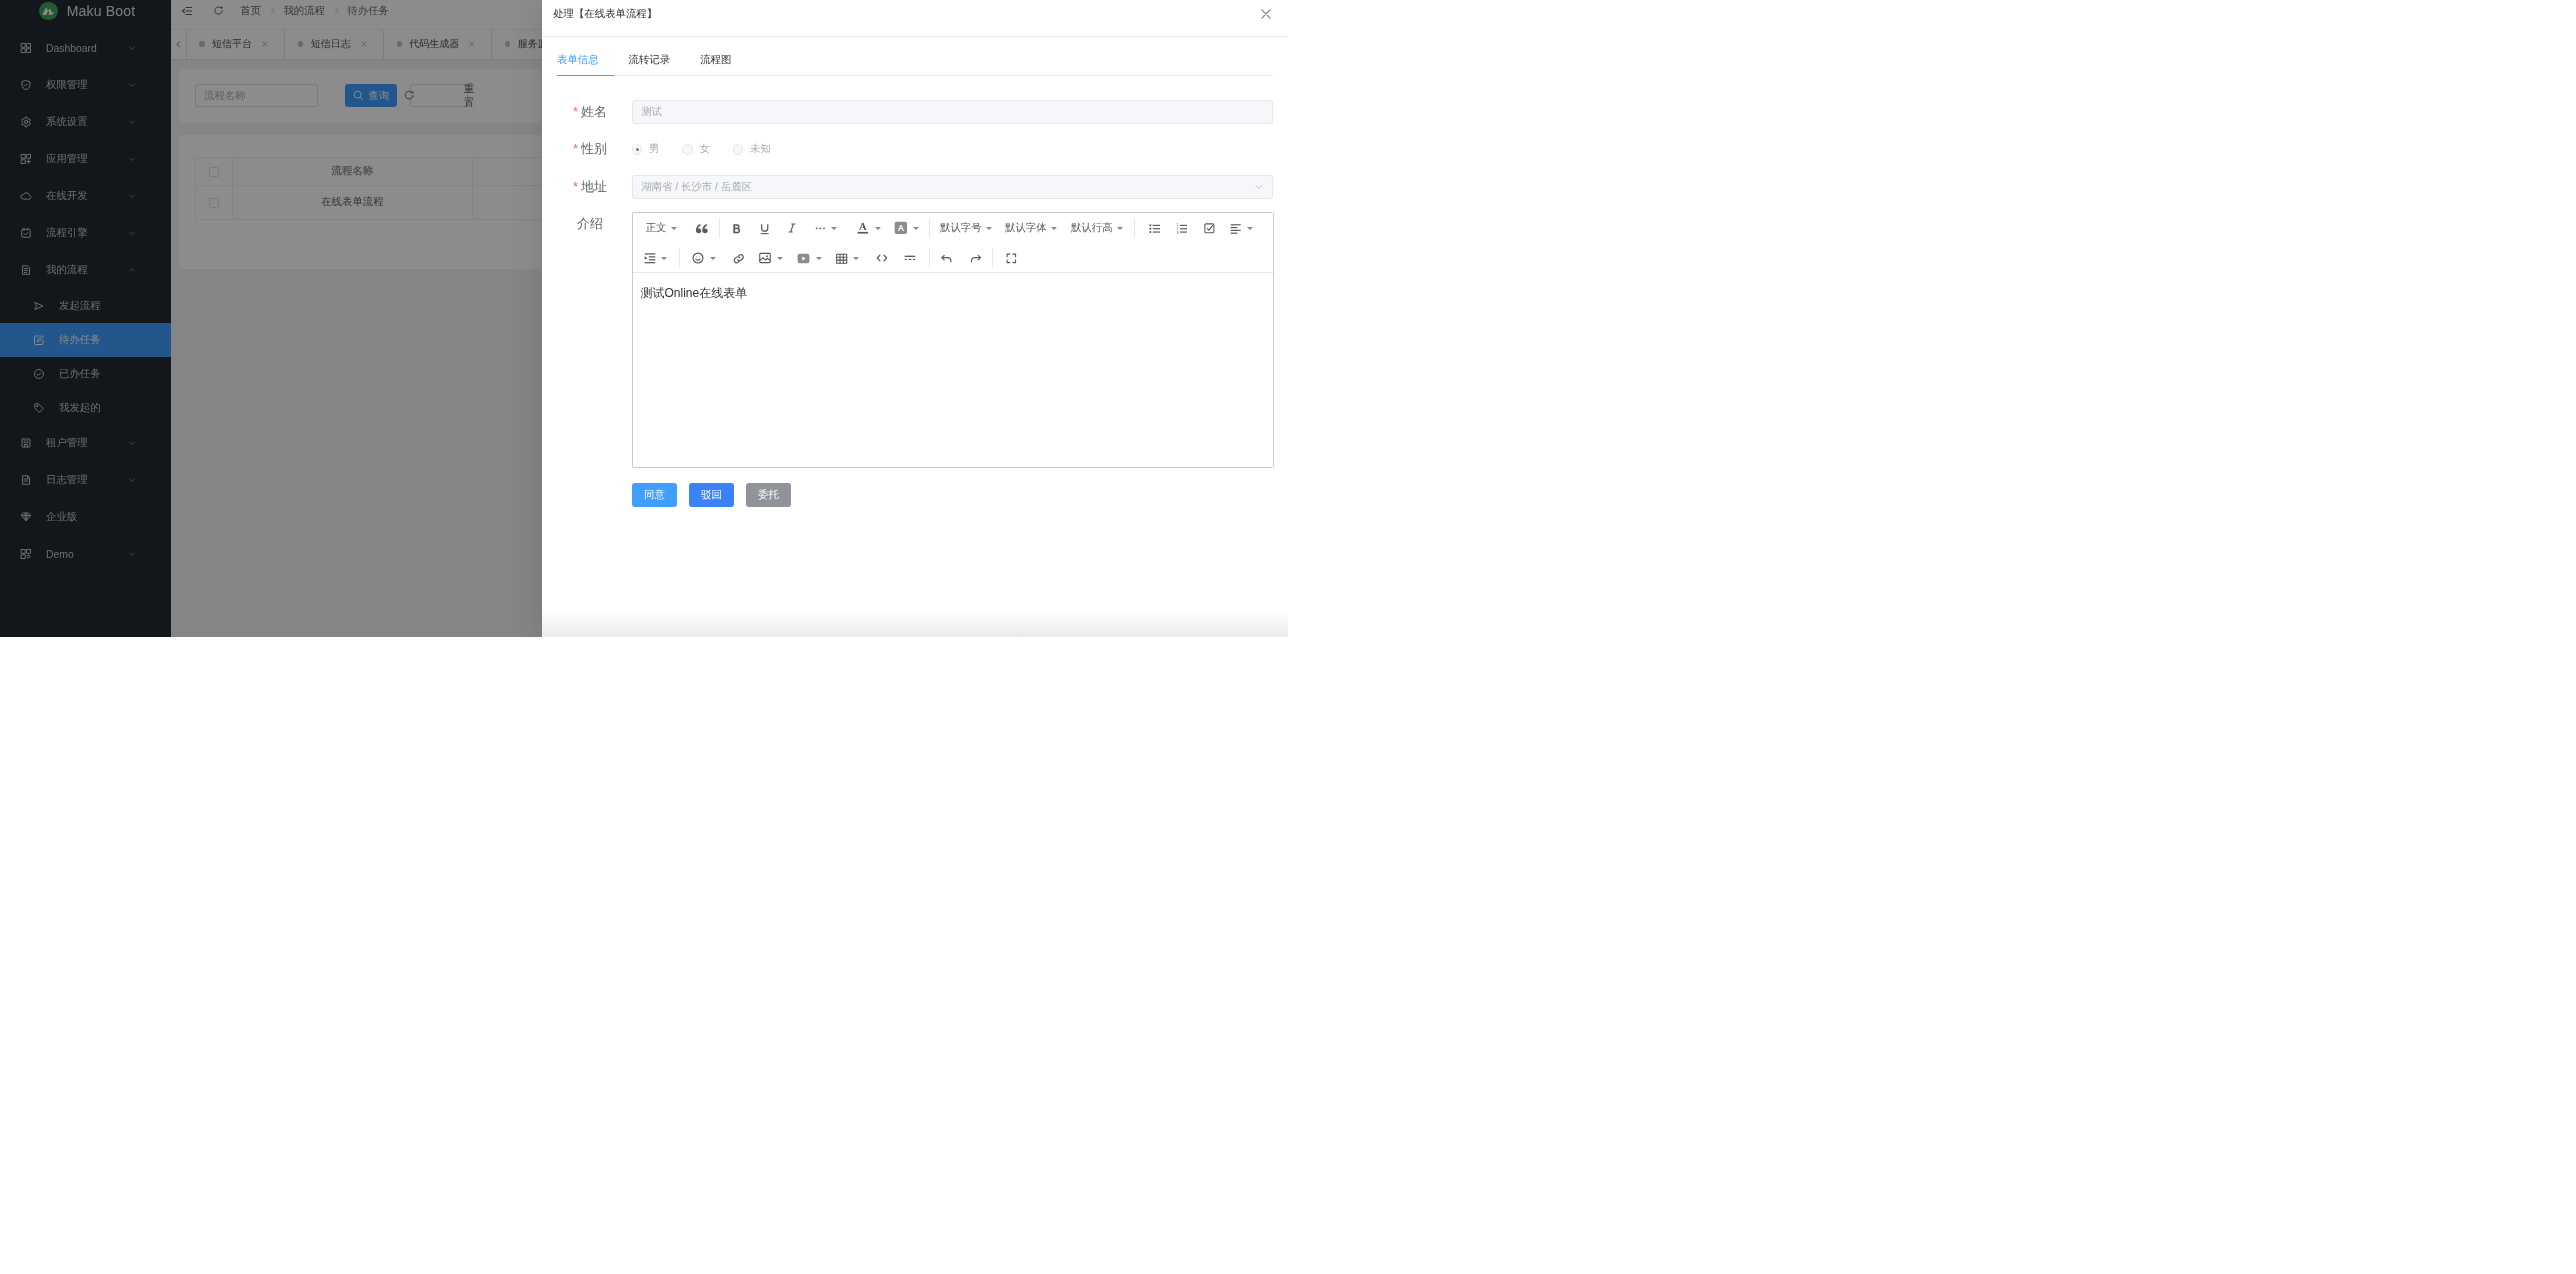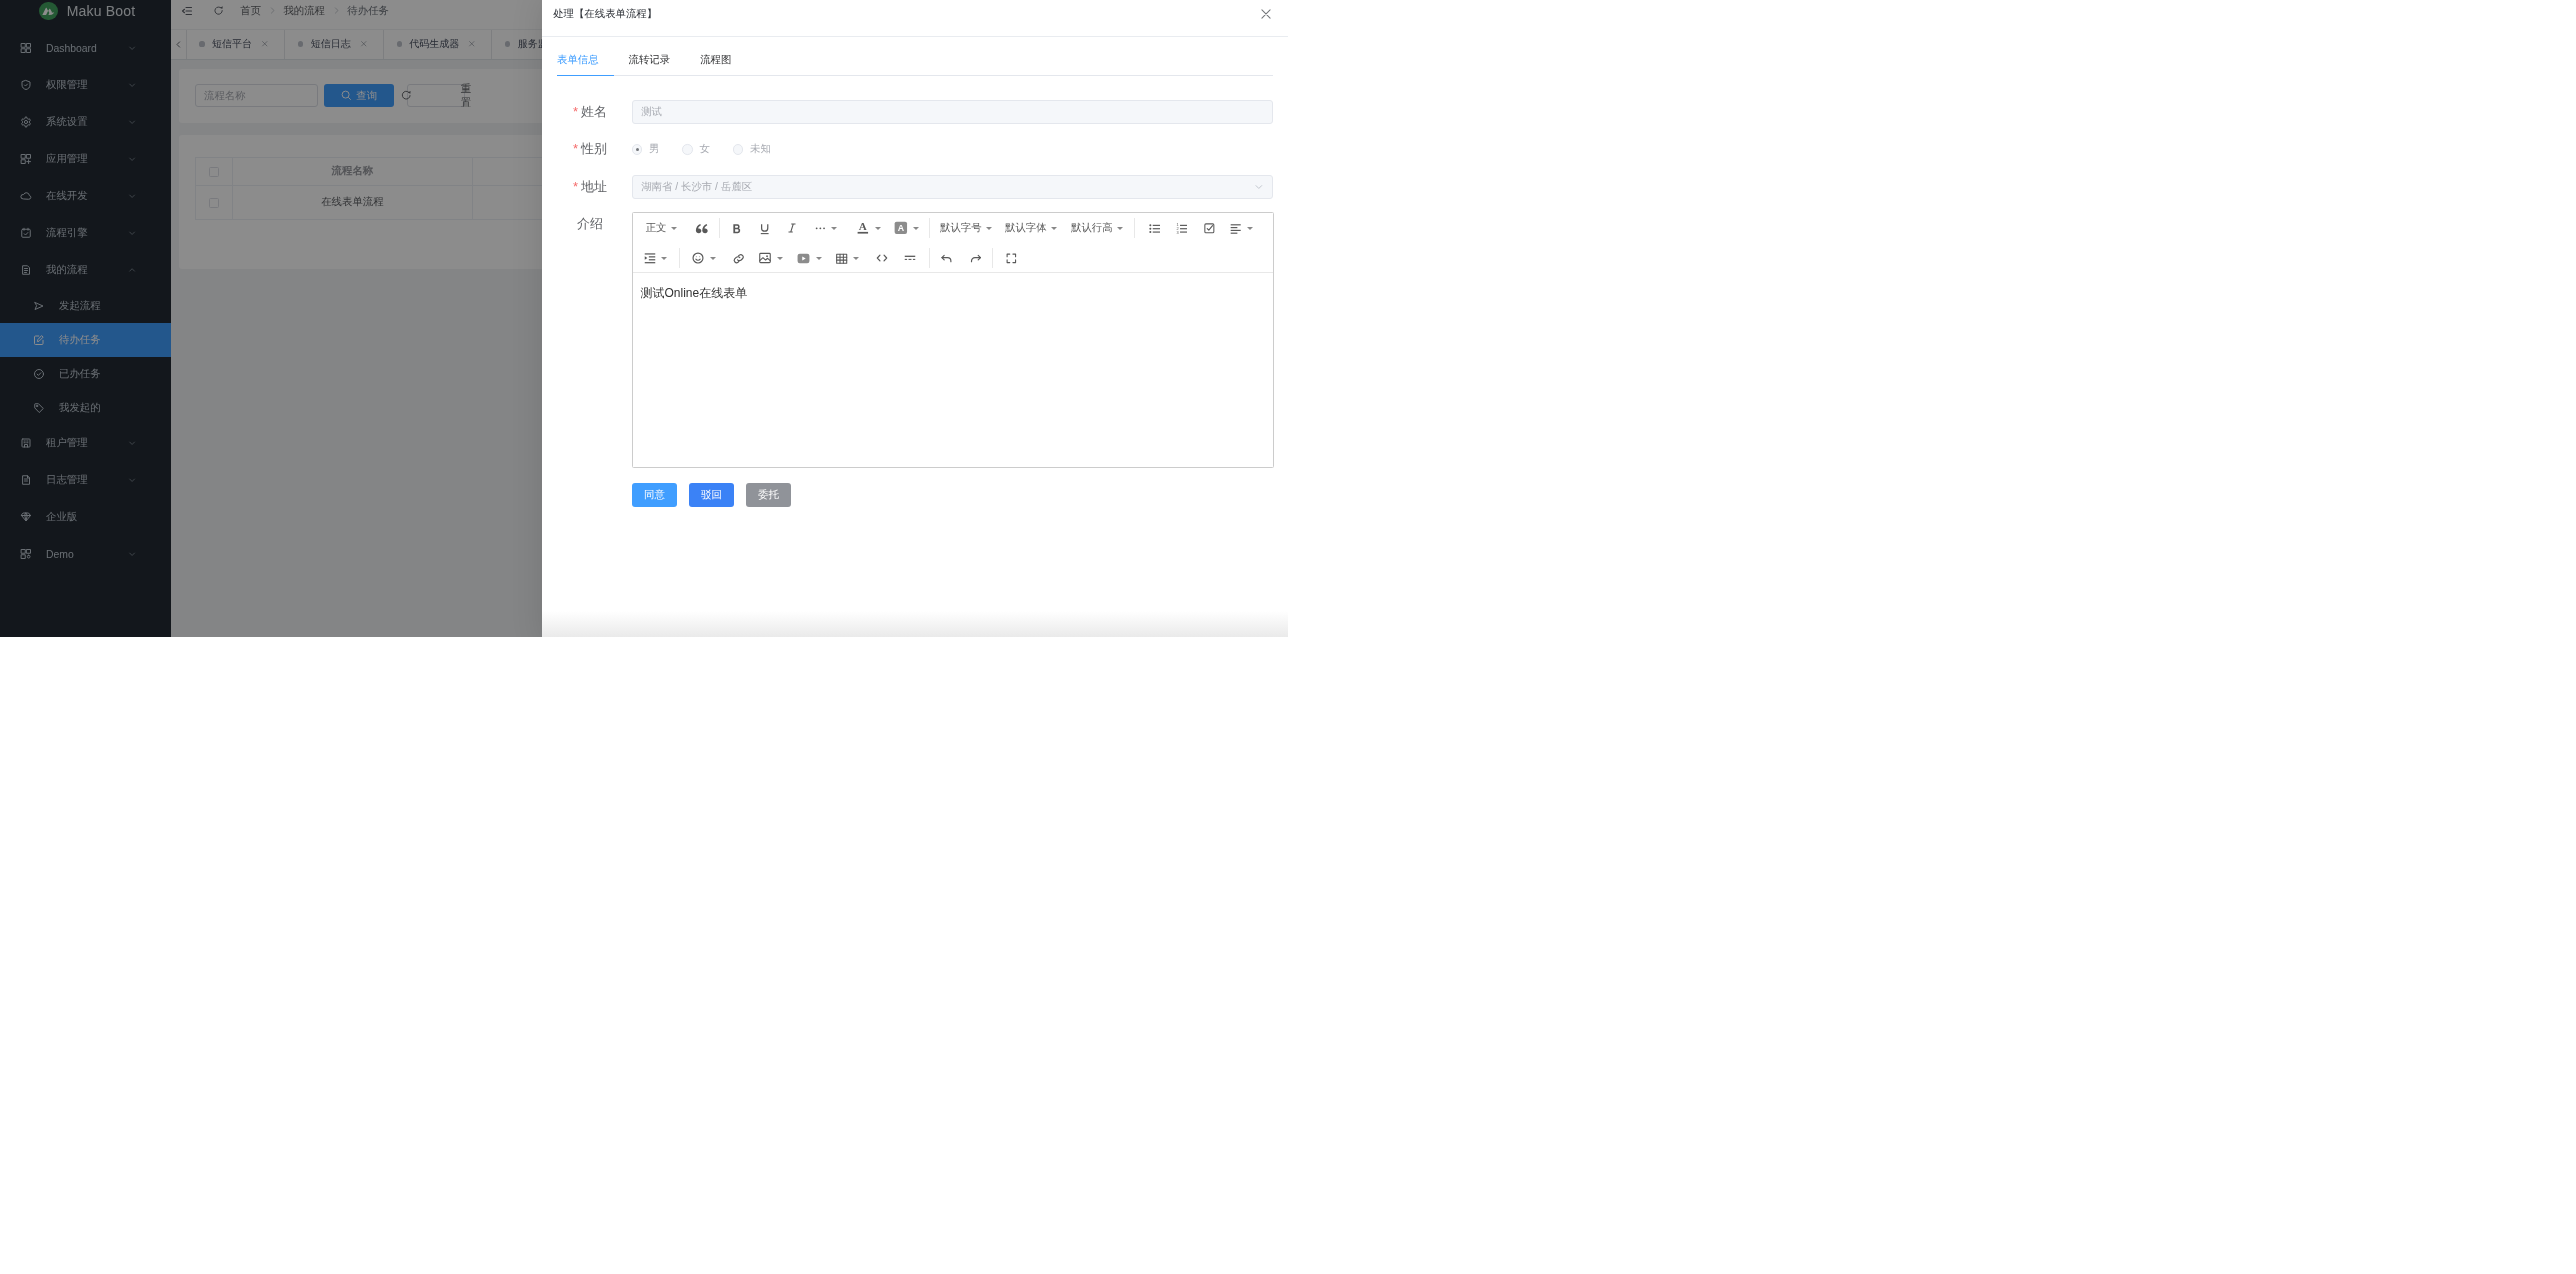--- a/index.html
+++ b/index.html
@@ -44,21 +44,21 @@
   .ptab .tclose { color:#757c87; width:7.5px; height:7.5px; display:flex; }
   .ptab .tclose svg { width:7.5px; height:7.5px; }
 
   .content { flex:1; padding:9px 7.5px 0 8.2px; }
   .card { background:#fff; border-radius:3px; }
   .search-card { height:54px; padding:15.7px 15px 0 15.7px; margin-bottom:12.7px; display:flex; }
   .inp { width:123px; height:23px; border:0.7px solid #dcdfe6; border-radius:3px; padding:0 8.2px; font-size:10.4px; color:#606266; background:#fff; outline:none; font-family:inherit; }
   .inp::placeholder { color:#a8abb2; }
   .btn { height:23px; border-radius:3px; font-size:10.4px; display:inline-flex; align-items:center; justify-content:center; border:0.7px solid transparent; cursor:pointer; font-family:inherit; }
   .btn svg { width:10.4px; height:10.4px; display:block; }
-  .btn.primary { background:#409eff; color:#fff; width:70px; margin-left:6px; }
+  .btn.primary { background:#409eff; color:#fff; width:52px; margin-left:27px; }
   .btn.plain { background:#fff; color:#606266; border-color:#dcdfe6; width:58px; margin-left:13.4px;gap:44px; }
   .table-card { height:134px; padding:21.6px 15px 0 15.7px; }
   .etable { border-collapse:collapse; width:100%; table-layout:fixed; background:#fff; }
   .etable th, .etable td { border:0.7px solid #ebeef5; text-align:center; font-weight:normal; }
   .etable th { height:28px; color:#97999f; font-weight:600; font-size:10.4px; }
   .etable td { height:34px; color:#606266; font-size:10.4px; }
   .checkbox { display:inline-block; width:10.4px; height:10.4px; border:0.7px solid #dcdfe6; border-radius:1.5px; background:#fff; vertical-align:middle; }
 
   
   .overlay { position:absolute; left:0; top:0; width:1288px; height:645px; background:rgba(0,0,0,0.45); z-index:10; }

